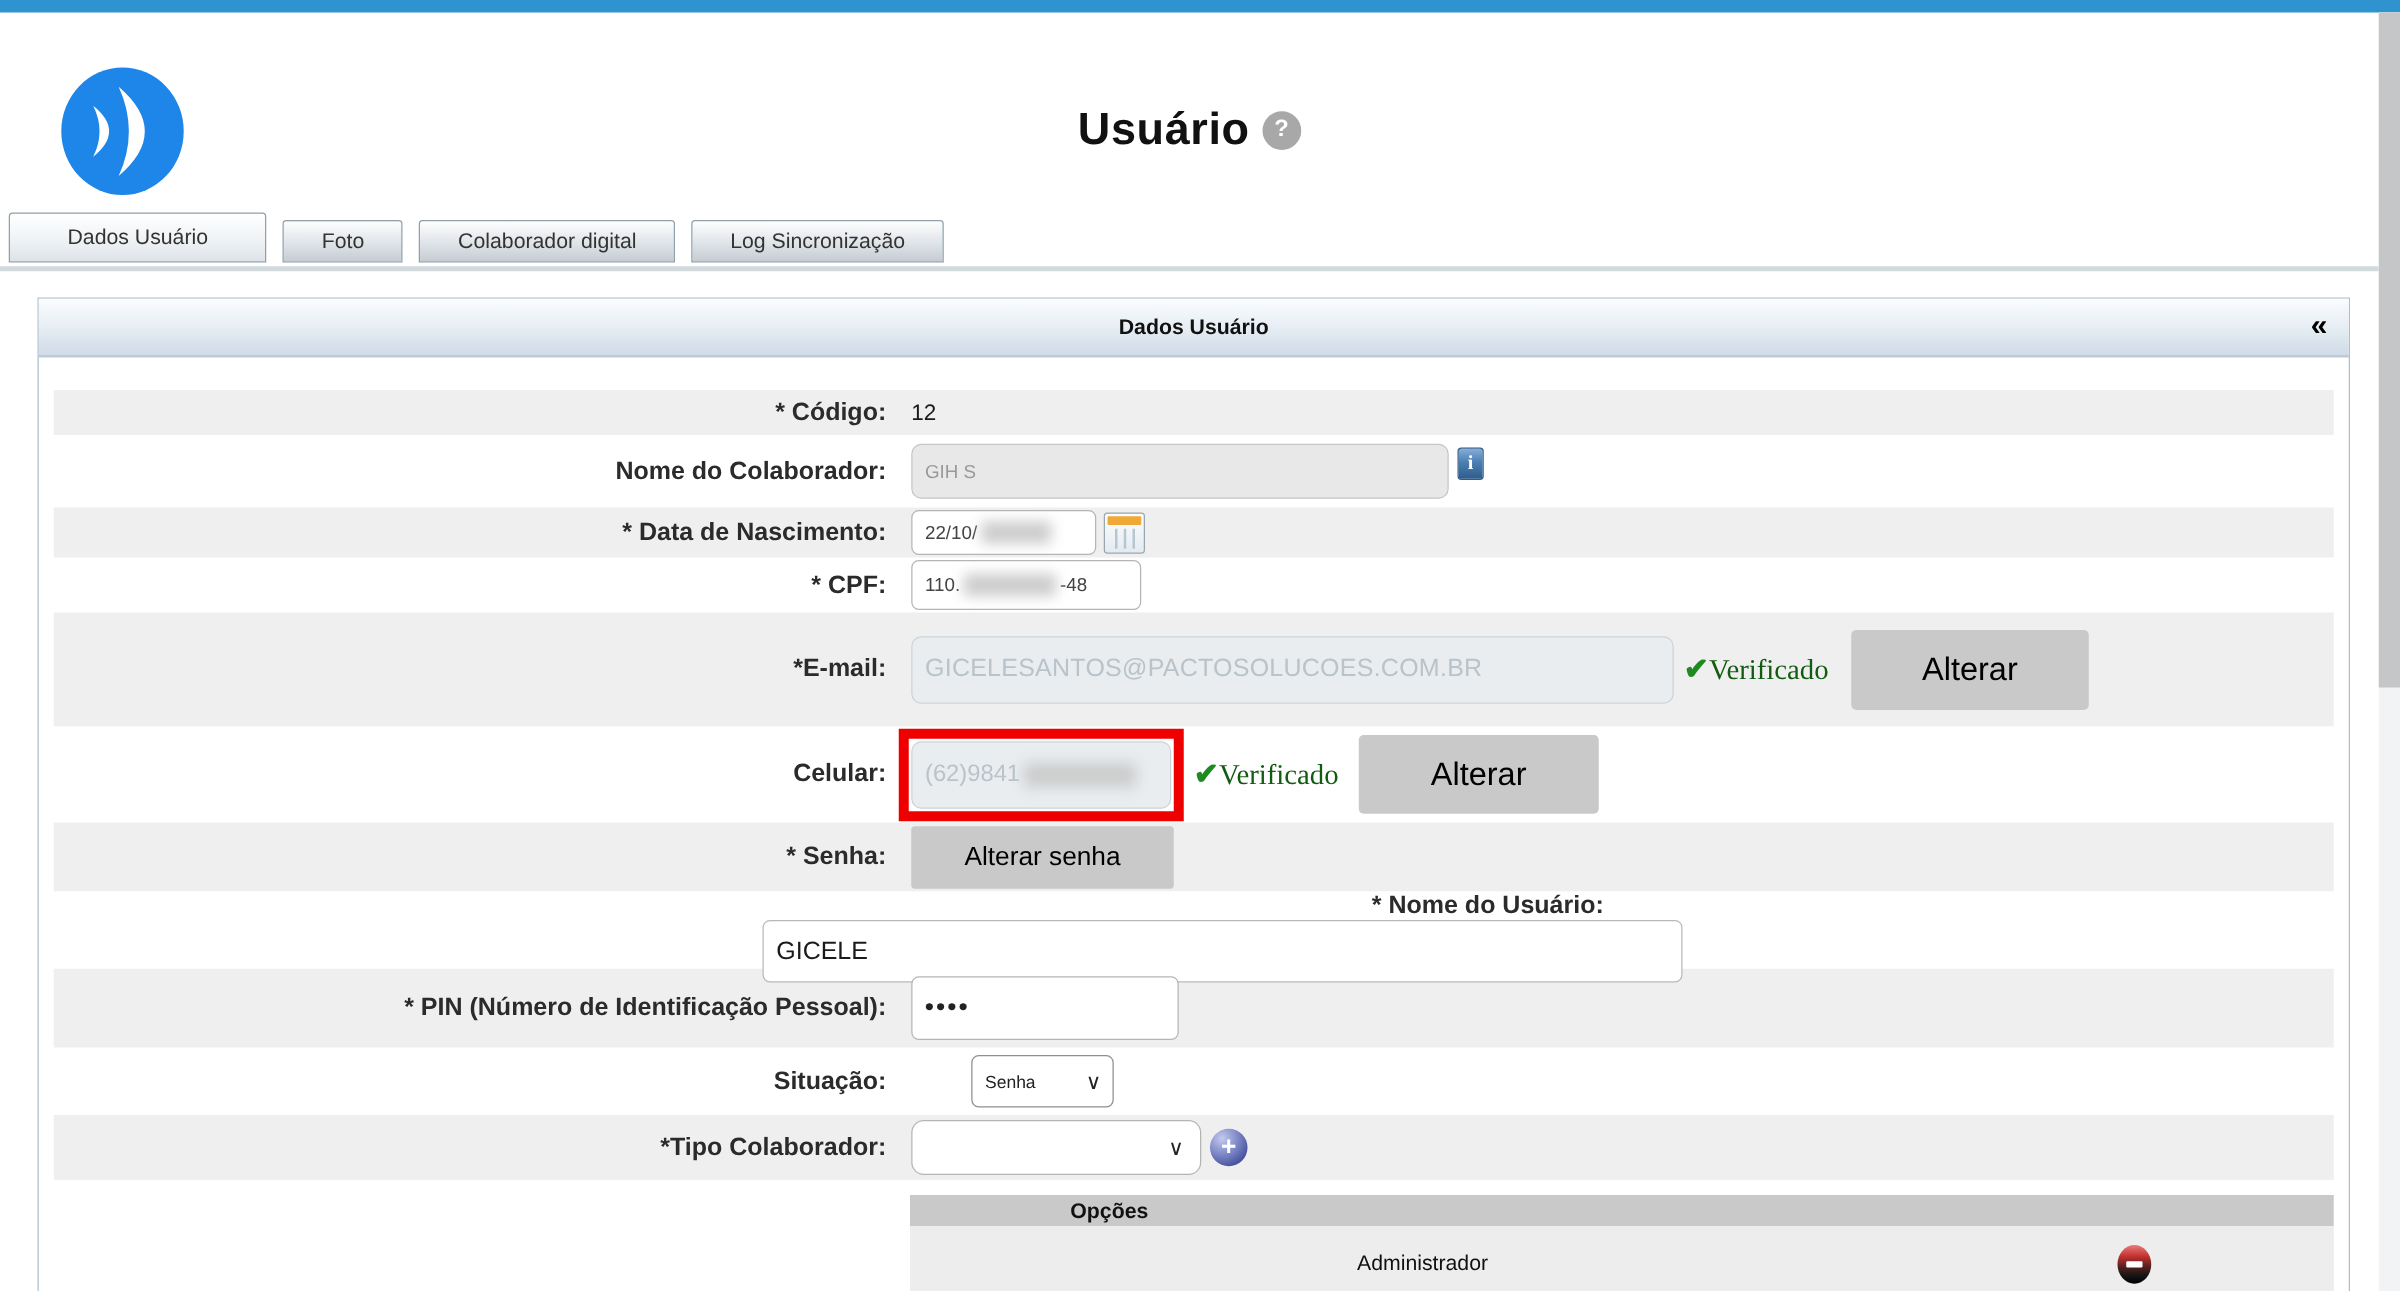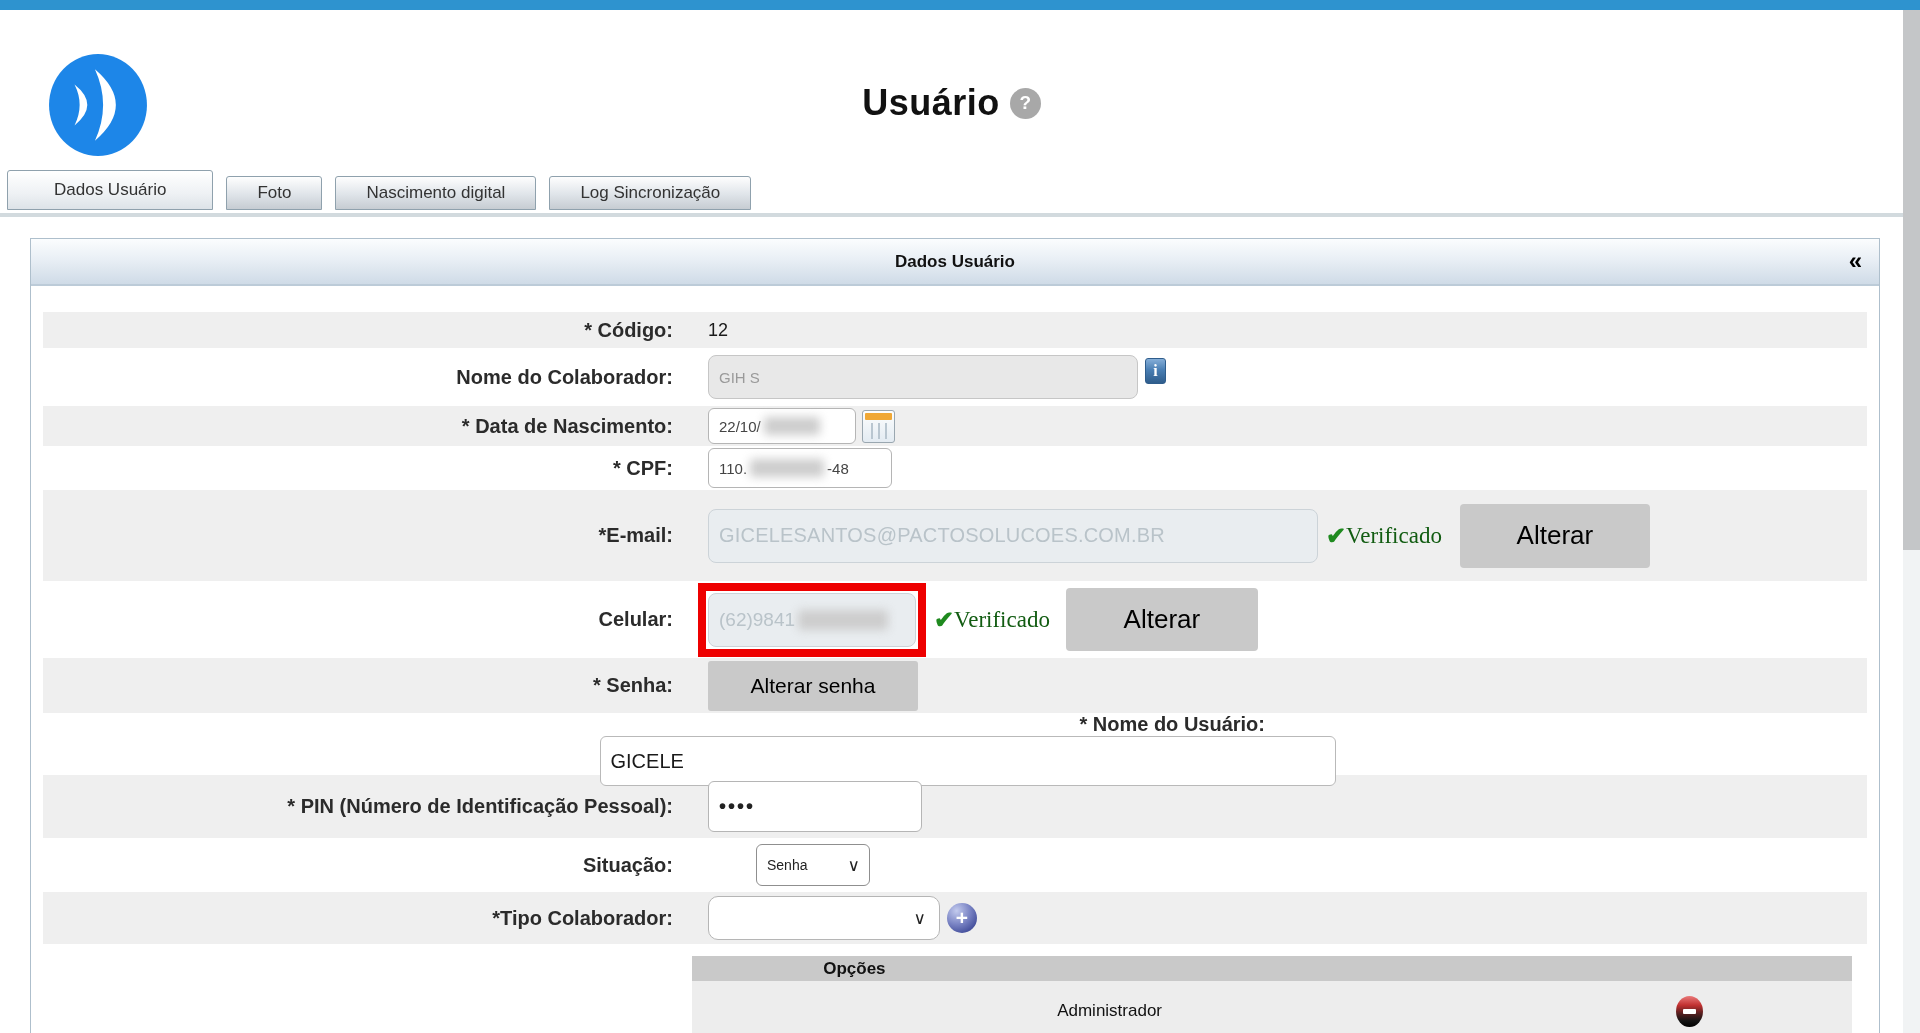--- a/index.html
+++ b/index.html
@@ -39,24 +39,24 @@
   .panel { margin:21px 0 0 30px; width:1850px; border:1px solid #aebfcc; background:#fff; }
   .panel-header { position:relative; height:47px; display:flex; align-items:center; justify-content:center;
     background:linear-gradient(180deg,#fbfdfe 0%,#e9eff5 45%,#cfdbe7 100%);
     border-bottom:2px solid #bccbd8; }
   .panel-header .ph-title { font-size:17px; font-weight:700; color:#111; }
   .panel-header .collapse { position:absolute; right:17px; top:8px; font-size:24px; font-weight:700; color:#000; cursor:pointer; }
 
   .panel-body { padding:26px 12px 0 12px; }
 
   
-  .row { display:flex; align-items:center; width:100%; }
+  .row { display:flex; align-items:center; width:100%;padding-left:36px; }
   .row.stripe { background:#efefef; }
   .row .lbl { width:640px; text-align:right; padding-right:10px; font-size:20px; font-weight:700; color:#2b2b2b; flex:none; }
-  .row .fields { display:flex; align-items:center; margin-left:25px; flex:1; min-width:0; }
+  .row .fields { display:flex; align-items:center; margin-left:10px; flex:1; min-width:0; }
 
   .row-codigo   { height:36px; }
   .row-nome     { height:58px; }
   .row-data     { height:40px; }
   .row-cpf      { height:44px; }
   .row-email    { height:91px; }
   .row-celular  { height:77px; }
   .row-senha    { height:55px; }
   .row-nomeuser { height:62px;flex-direction:column; }
   .row-pin      { height:63px; }
@@ -151,21 +151,21 @@
       </svg>
     </div>
 
     <div class="title-row">
       <h1>Usuário</h1><span class="help-badge">?</span>
     </div>
 
     <div class="tabs">
       <div class="tab active">Dados Usuário</div>
       <div class="tab">Foto</div>
-      <div class="tab">Nascimento digital</div>
+      <div class="tab">Colaborador digital</div>
       <div class="tab">Log Sincronização</div>
     </div>
     <div class="tabs-divider"></div>
 
     <div class="panel">
       <div class="panel-header">
         <span class="ph-title">Dados Usuário</span>
         <span class="collapse">«</span>
       </div>
 

